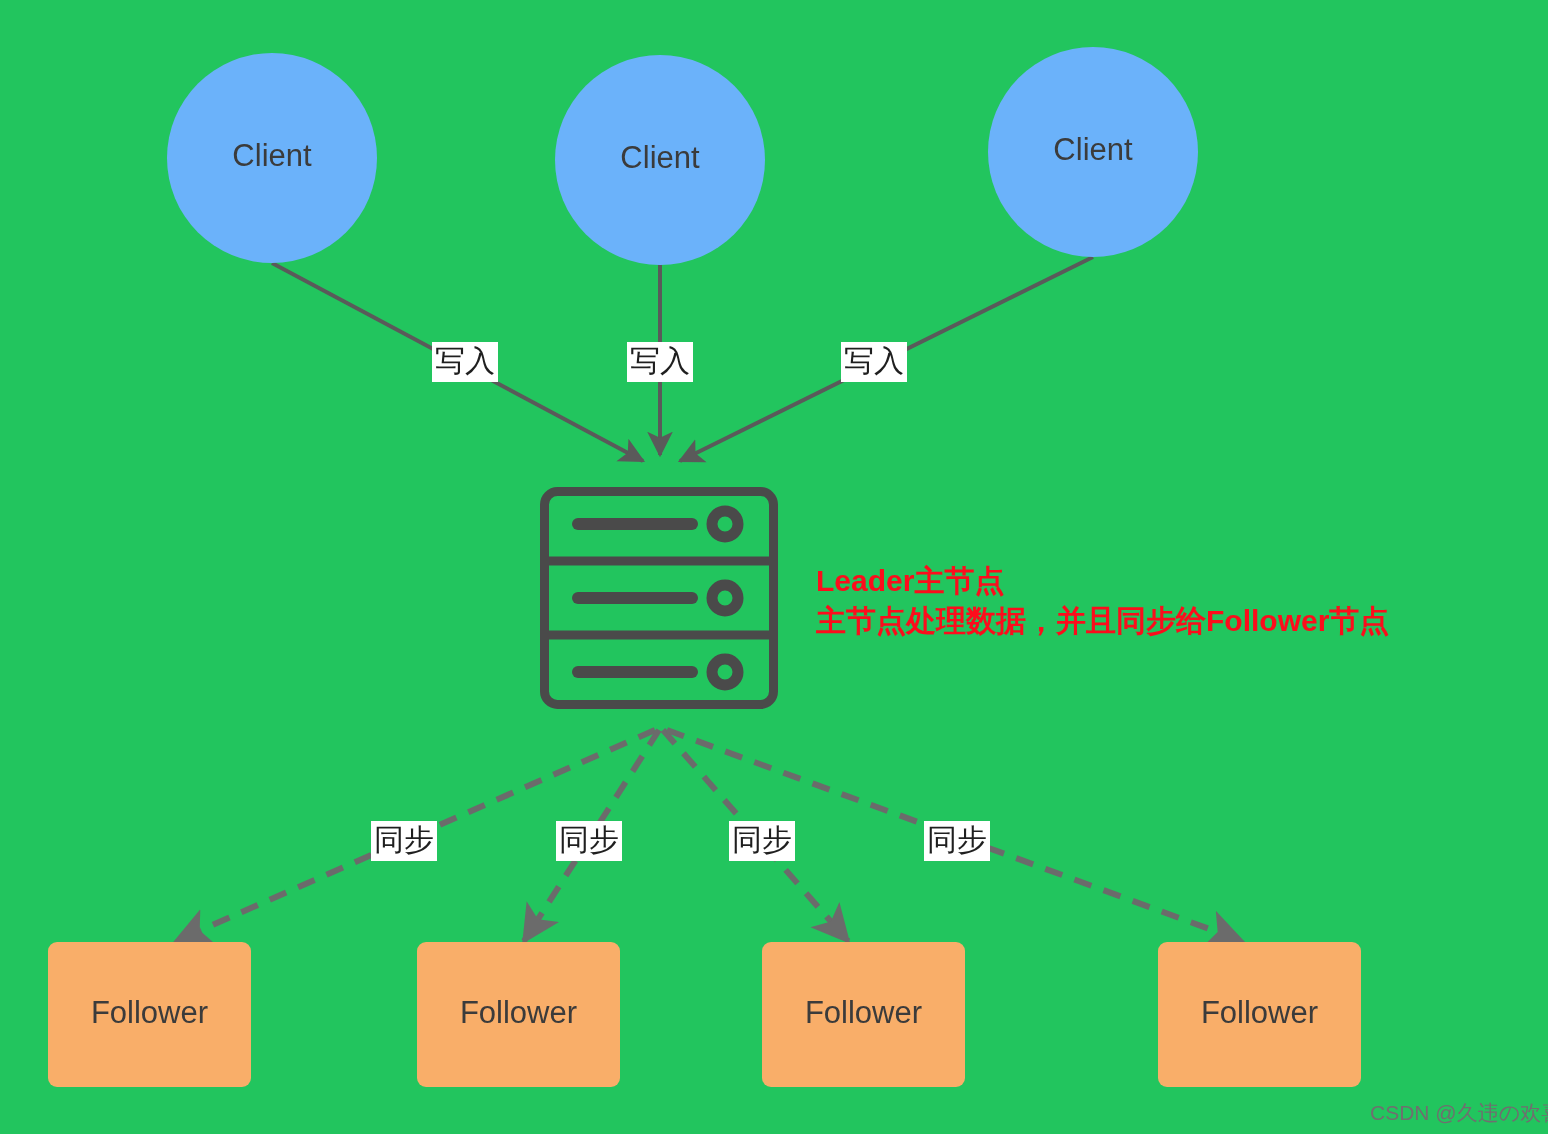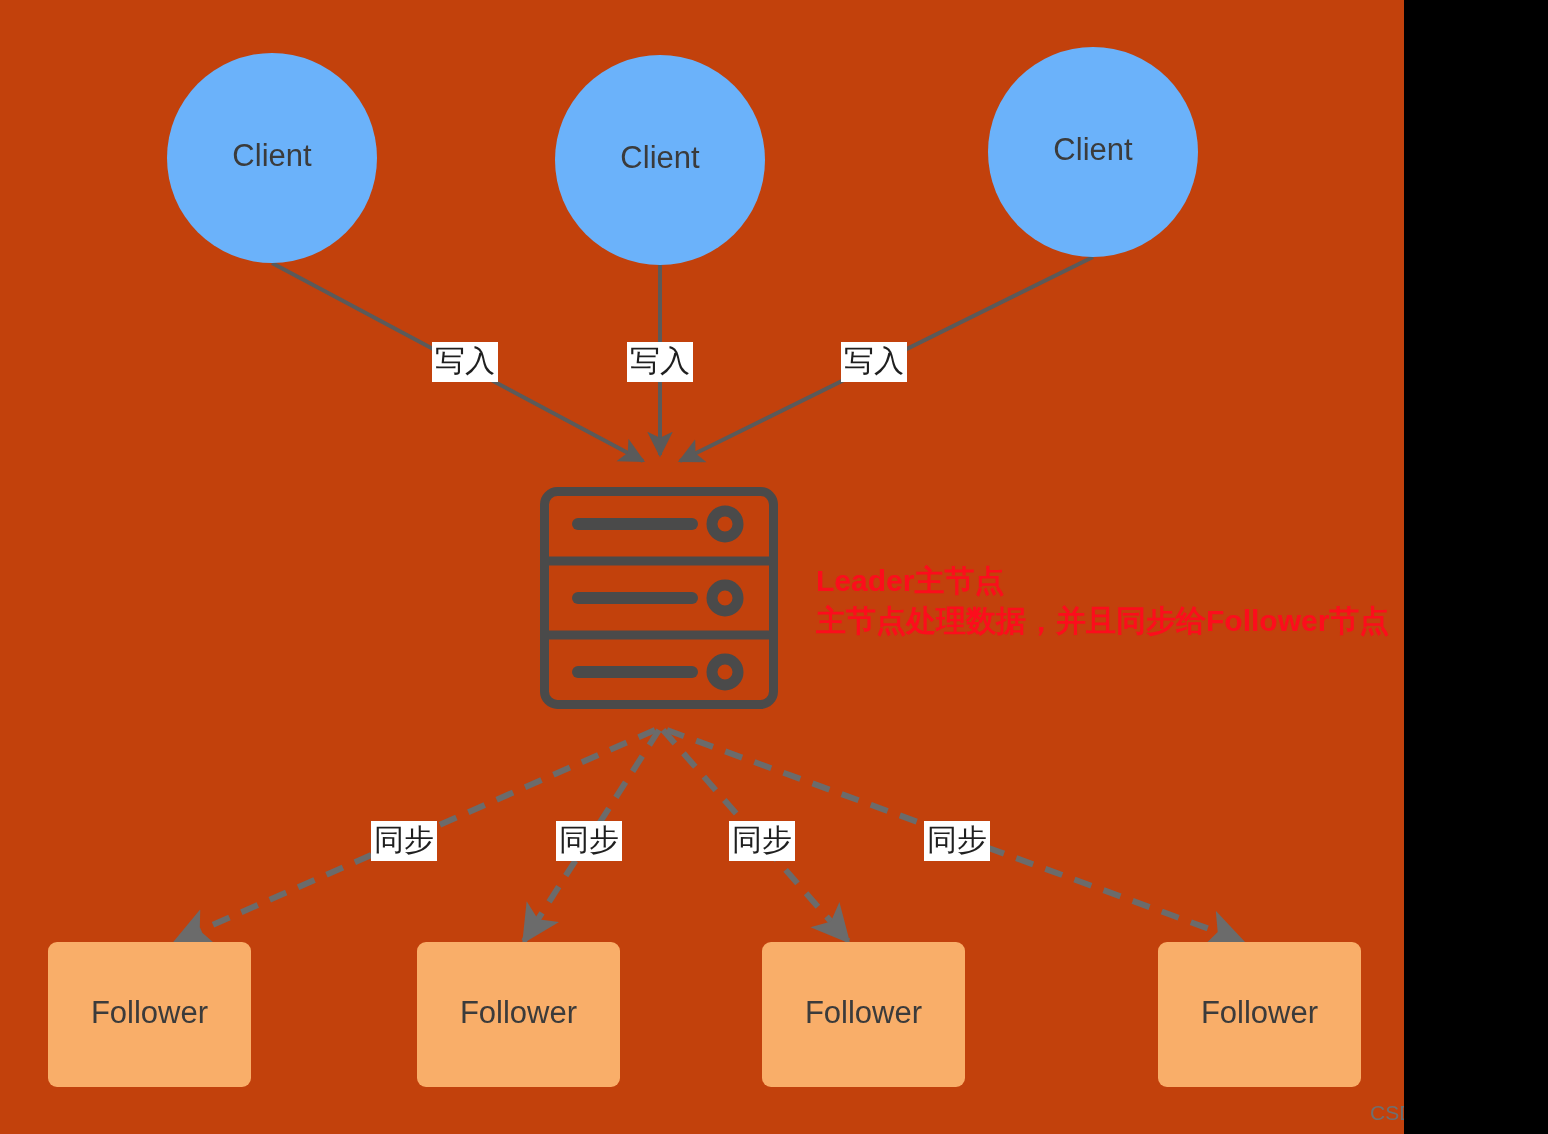--- a/index.html
+++ b/index.html
@@ -2,23 +2,23 @@
 <html><head>
 <meta charset="utf-8">
 <style>
   html, body {
     margin: 0;
     padding: 0;
     background: #000000;
   }
   #canvas {
     position: relative;
-    width: 1404px;
+    width: 1548px;
     height: 1134px;
-    background: #c2410c;
+    background: #22c55e;
     overflow: hidden;
     font-family: "Liberation Sans", "DejaVu Sans", sans-serif;
   }
   svg#diagram {
     position: absolute;
     left: 0;
     top: 0;
     width: 1548px;
     height: 1134px;
   }

